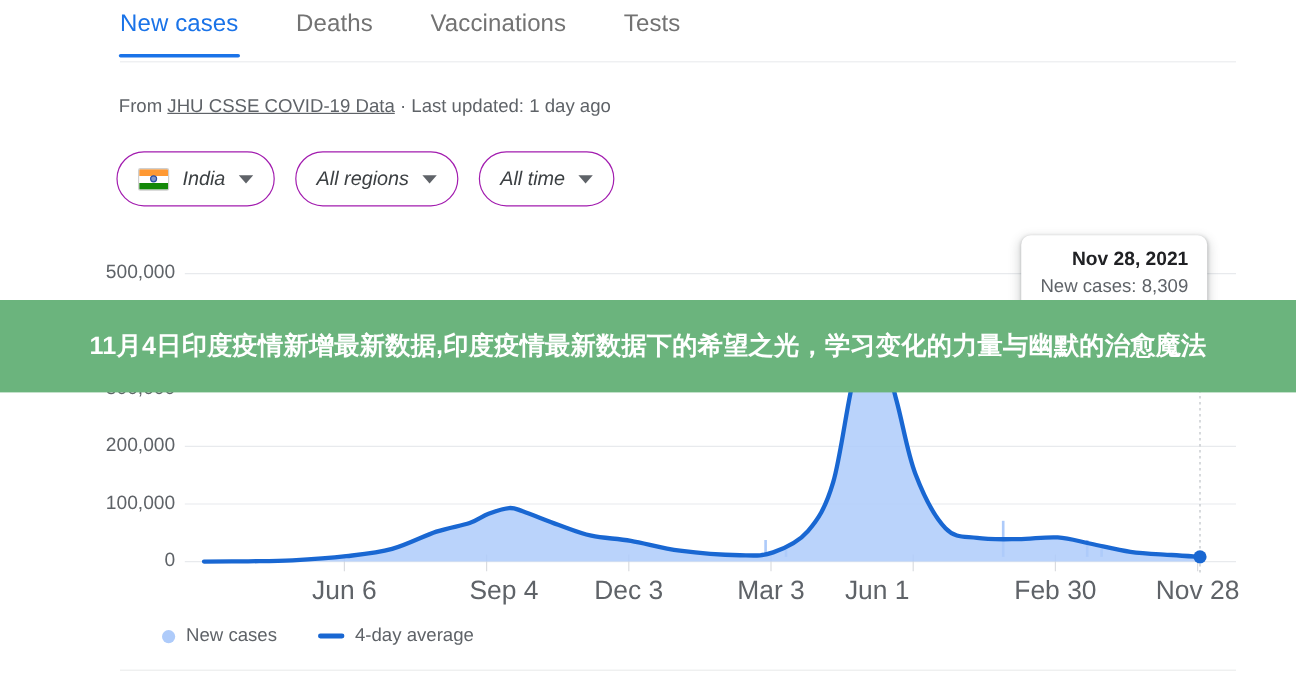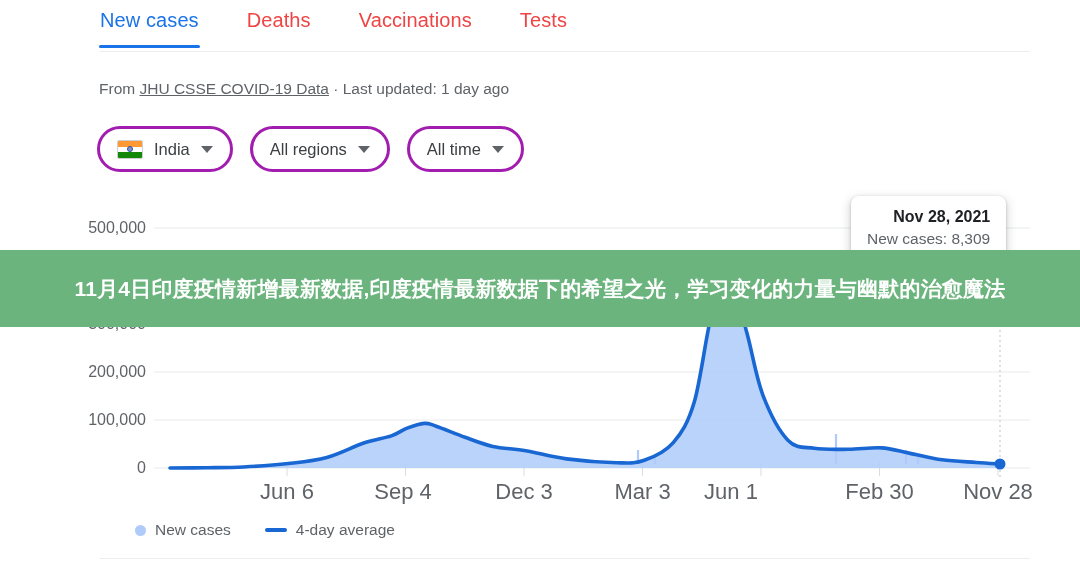--- a/index.html
+++ b/index.html
@@ -13,21 +13,21 @@
 
   
   .tabs {
     position: absolute; left: 100px; top: 0px;
     width: 930px; height: 56px;
     display: flex; align-items: flex-start;
   }
   .tab {
     position: relative;
     font-size: 20px;
-    color: #ef4444;
+    color: #737373;
     letter-spacing: .1px;
     padding: 9px 0 0 0;
     margin-right: 48px;
     white-space: nowrap;
     cursor: pointer;
   }
   .tab.active { color: #1a73e8; font-weight: 500; }
   .tab.active::after {
     content: ""; position: absolute;
     left: -1px; right: -1px; bottom: -16px;
@@ -45,23 +45,23 @@
   }
   .source-line .src-link {
     color: #5f6368; text-decoration: underline; cursor: pointer;
   }
 
   
   .chips { position: absolute; left: 97px; top: 126px; display: flex; gap: 17px; }
   .chip {
     display: flex; align-items: center;
     height: 46px; padding: 0 17px;
-    border: 3px solid #a21caf; border-radius: 24px;
+    border: 1px solid #a21caf; border-radius: 24px;
     background: #fff; color: #3c4043; font-size: 16.5px;
-    cursor: pointer; white-space: nowrap;
+    cursor: pointer; white-space: nowrap; font-style: italic;
   }
   .chip .chip-label { margin-right: 11px; }
   .flag {
     width: 26px; height: 19px; margin-right: 11px;
     border: 1px solid #cfcfcf; border-radius: 2px;
     position: relative; overflow: hidden; flex: none;
     background: linear-gradient(to bottom,
        #ff9933 0 33.3%, #ffffff 33.3% 66.6%, #138808 66.6% 100%);
   }
   .flag .chakra {
@@ -214,21 +214,21 @@
     <div class="ylabels" id="ylabels">
         <div class="ylabel" style="top: 268px; left: 0px; width: 146px; text-align: right;">0</div>
         <div class="ylabel" style="top: 220px; left: 0px; width: 146px; text-align: right;">100,000</div>
         <div class="ylabel" style="top: 172px; left: 0px; width: 146px; text-align: right;">200,000</div>
         <div class="ylabel" style="top: 124px; left: 0px; width: 146px; text-align: right;">300,000</div>
         <div class="ylabel" style="top: 76px; left: 0px; width: 146px; text-align: right;">400,000</div>
         <div class="ylabel" style="top: 28px; left: 0px; width: 146px; ">500,000</div>
       </div>
     <div id="xlabels">
         <div class="xlabel" style="left: 287px;">Jun 6</div>
-        <div class="xlabel" style="left: 403px;">Sep 4</div>
+        <div class="xlabel" style="left: 420px;">Sep 4</div>
         <div class="xlabel" style="left: 524px;">Dec 3</div>
         <div class="xlabel" style="left: 642.5px;">Mar 3</div>
         <div class="xlabel" style="left: 731px;">Jun 1</div>
         <div class="xlabel" style="left: 879.5px;">Feb 30</div>
         <div class="xlabel" style="left: 998px;">Nov 28</div>
       </div>
   </div>
 
   <div class="legend">
     <div class="legend-item">

